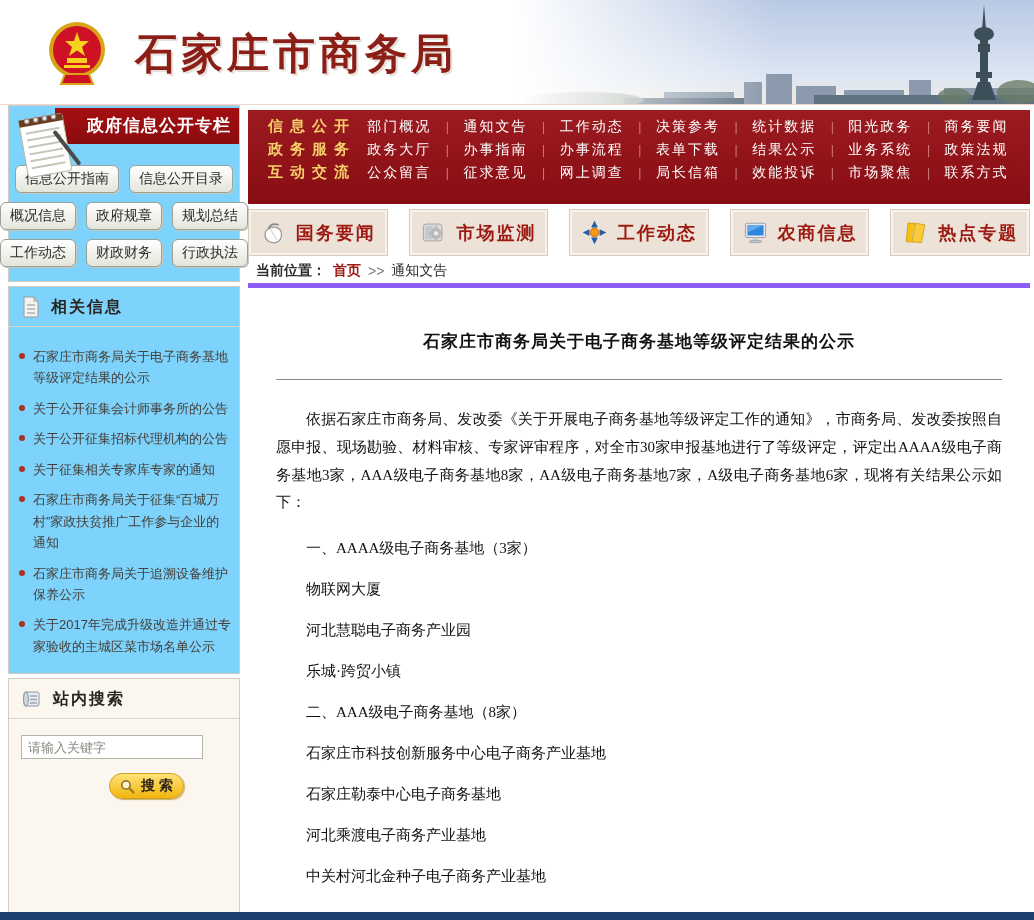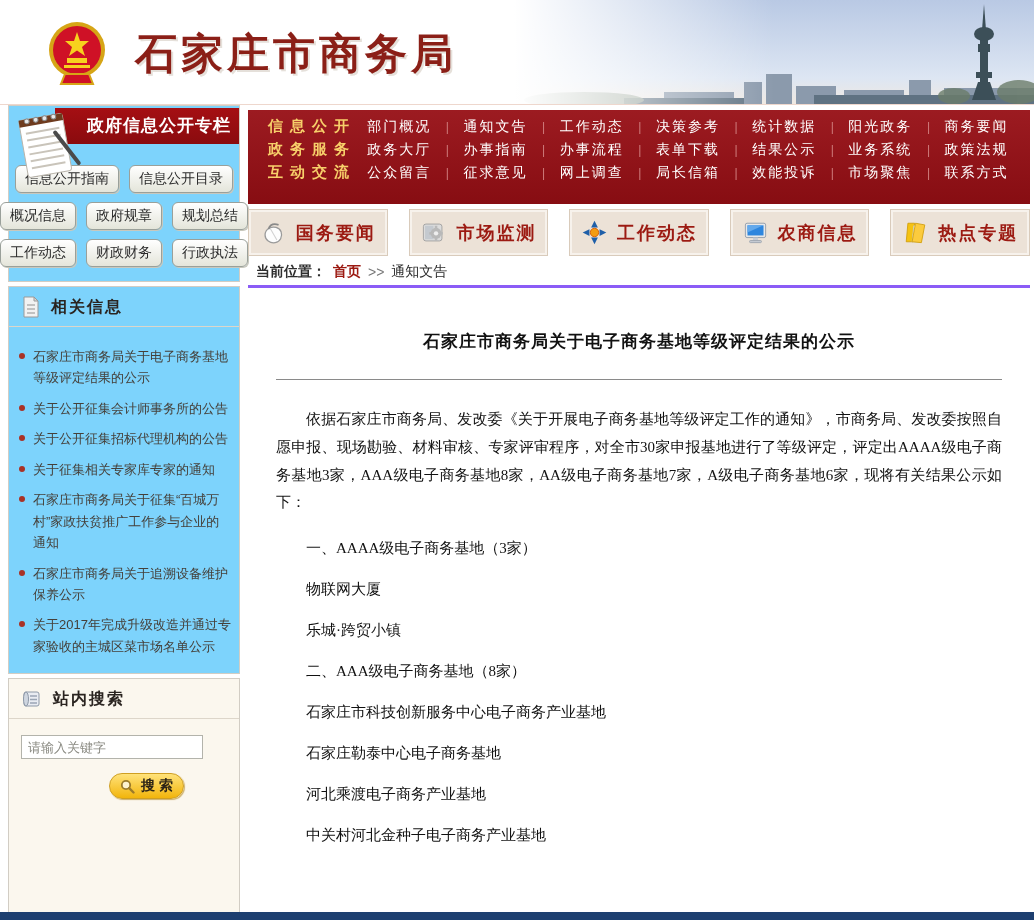--- a/index.html
+++ b/index.html
@@ -55,21 +55,21 @@
   .nav-item { color:#ffffff; font-size:14px; letter-spacing:2px; white-space:nowrap; cursor:pointer; }
   .nav-sep { color:#cf7d7d; font-size:12px; }
 
   #quicklinks { display:flex; gap:21px; margin-top:5px; height:47px; }
   .ql-box { flex:1; display:flex; align-items:center; justify-content:center; gap:9px; cursor:pointer;
     background:#ece2d7; border:1px solid #d9cbbb; box-shadow:inset 0 0 0 2px #f7f2ec; }
   .ql-icon { width:27px; height:27px; flex:0 0 auto; }
   .ql-label { color:#9c1a12; font-size:18px; font-weight:bold; letter-spacing:2px; white-space:nowrap; }
 
   #breadcrumb { margin-top:3px; height:29px; display:flex; align-items:center; gap:7px; padding-left:8px;
-    border-bottom:3px solid #8b5cf6; font-size:14px; }
+    border-bottom:5px solid #8b5cf6; font-size:14px; }
   #bc-label { font-weight:bold; color:#2e2e2e; }
   #bc-home { font-weight:bold; color:#9c1a12; cursor:pointer; }
   #bc-sep { color:#777; }
   #bc-current { color:#2e2e2e; }
 
   #article { padding:0 28px; font-family:"Liberation Serif", serif; color:#111; }
   #article-title { margin-top:42px; text-align:center; font-size:17px; font-weight:bold; letter-spacing:1px; }
   #title-rule { margin-top:26px; border:none; border-top:1px solid #8a8a8a; }
   #article-intro { margin-top:26px; font-size:15px; line-height:1.85; text-indent:2em; text-align:justify; }
   .sec-heading { margin-top:22px; font-size:15px; text-indent:2em; }
@@ -374,20 +374,21 @@
       <span id="bc-current">通知文告</span>
     </div>
 
     <div id="article">
       <div id="article-title">石家庄市商务局关于电子商务基地等级评定结果的公示</div>
       <hr id="title-rule">
       <p id="article-intro">依据石家庄市商务局、发改委《关于开展电子商务基地等级评定工作的通知》，市商务局、发改委按照自愿申报、现场勘验、材料审核、专家评审程序，对全市30家申报基地进行了等级评定，评定出AAAA级电子商务基地3家，AAA级电子商务基地8家，AA级电子商务基地7家，A级电子商务基地6家，现将有关结果公示如下：</p>
       <div id="article-sections">
           <p class="sec-heading">一、AAAA级电子商务基地（3家）</p>
           <p class="base-item"><span>物联网大厦</span></p>
+          <p class="base-item"><span>河北慧聪电子商务产业园</span></p>
           <p class="base-item"><span>乐城·跨贸小镇</span></p>
           <p class="sec-heading">二、AAA级电子商务基地（8家）</p>
           <p class="base-item"><span>石家庄市科技创新服务中心电子商务产业基地</span></p>
           <p class="base-item"><span>石家庄勒泰中心电子商务基地</span></p>
           <p class="base-item"><span>河北乘渡电子商务产业基地</span></p>
           <p class="base-item"><span>中关村河北金种子电子商务产业基地</span></p>
         </div>
     </div>
   </div>
 

